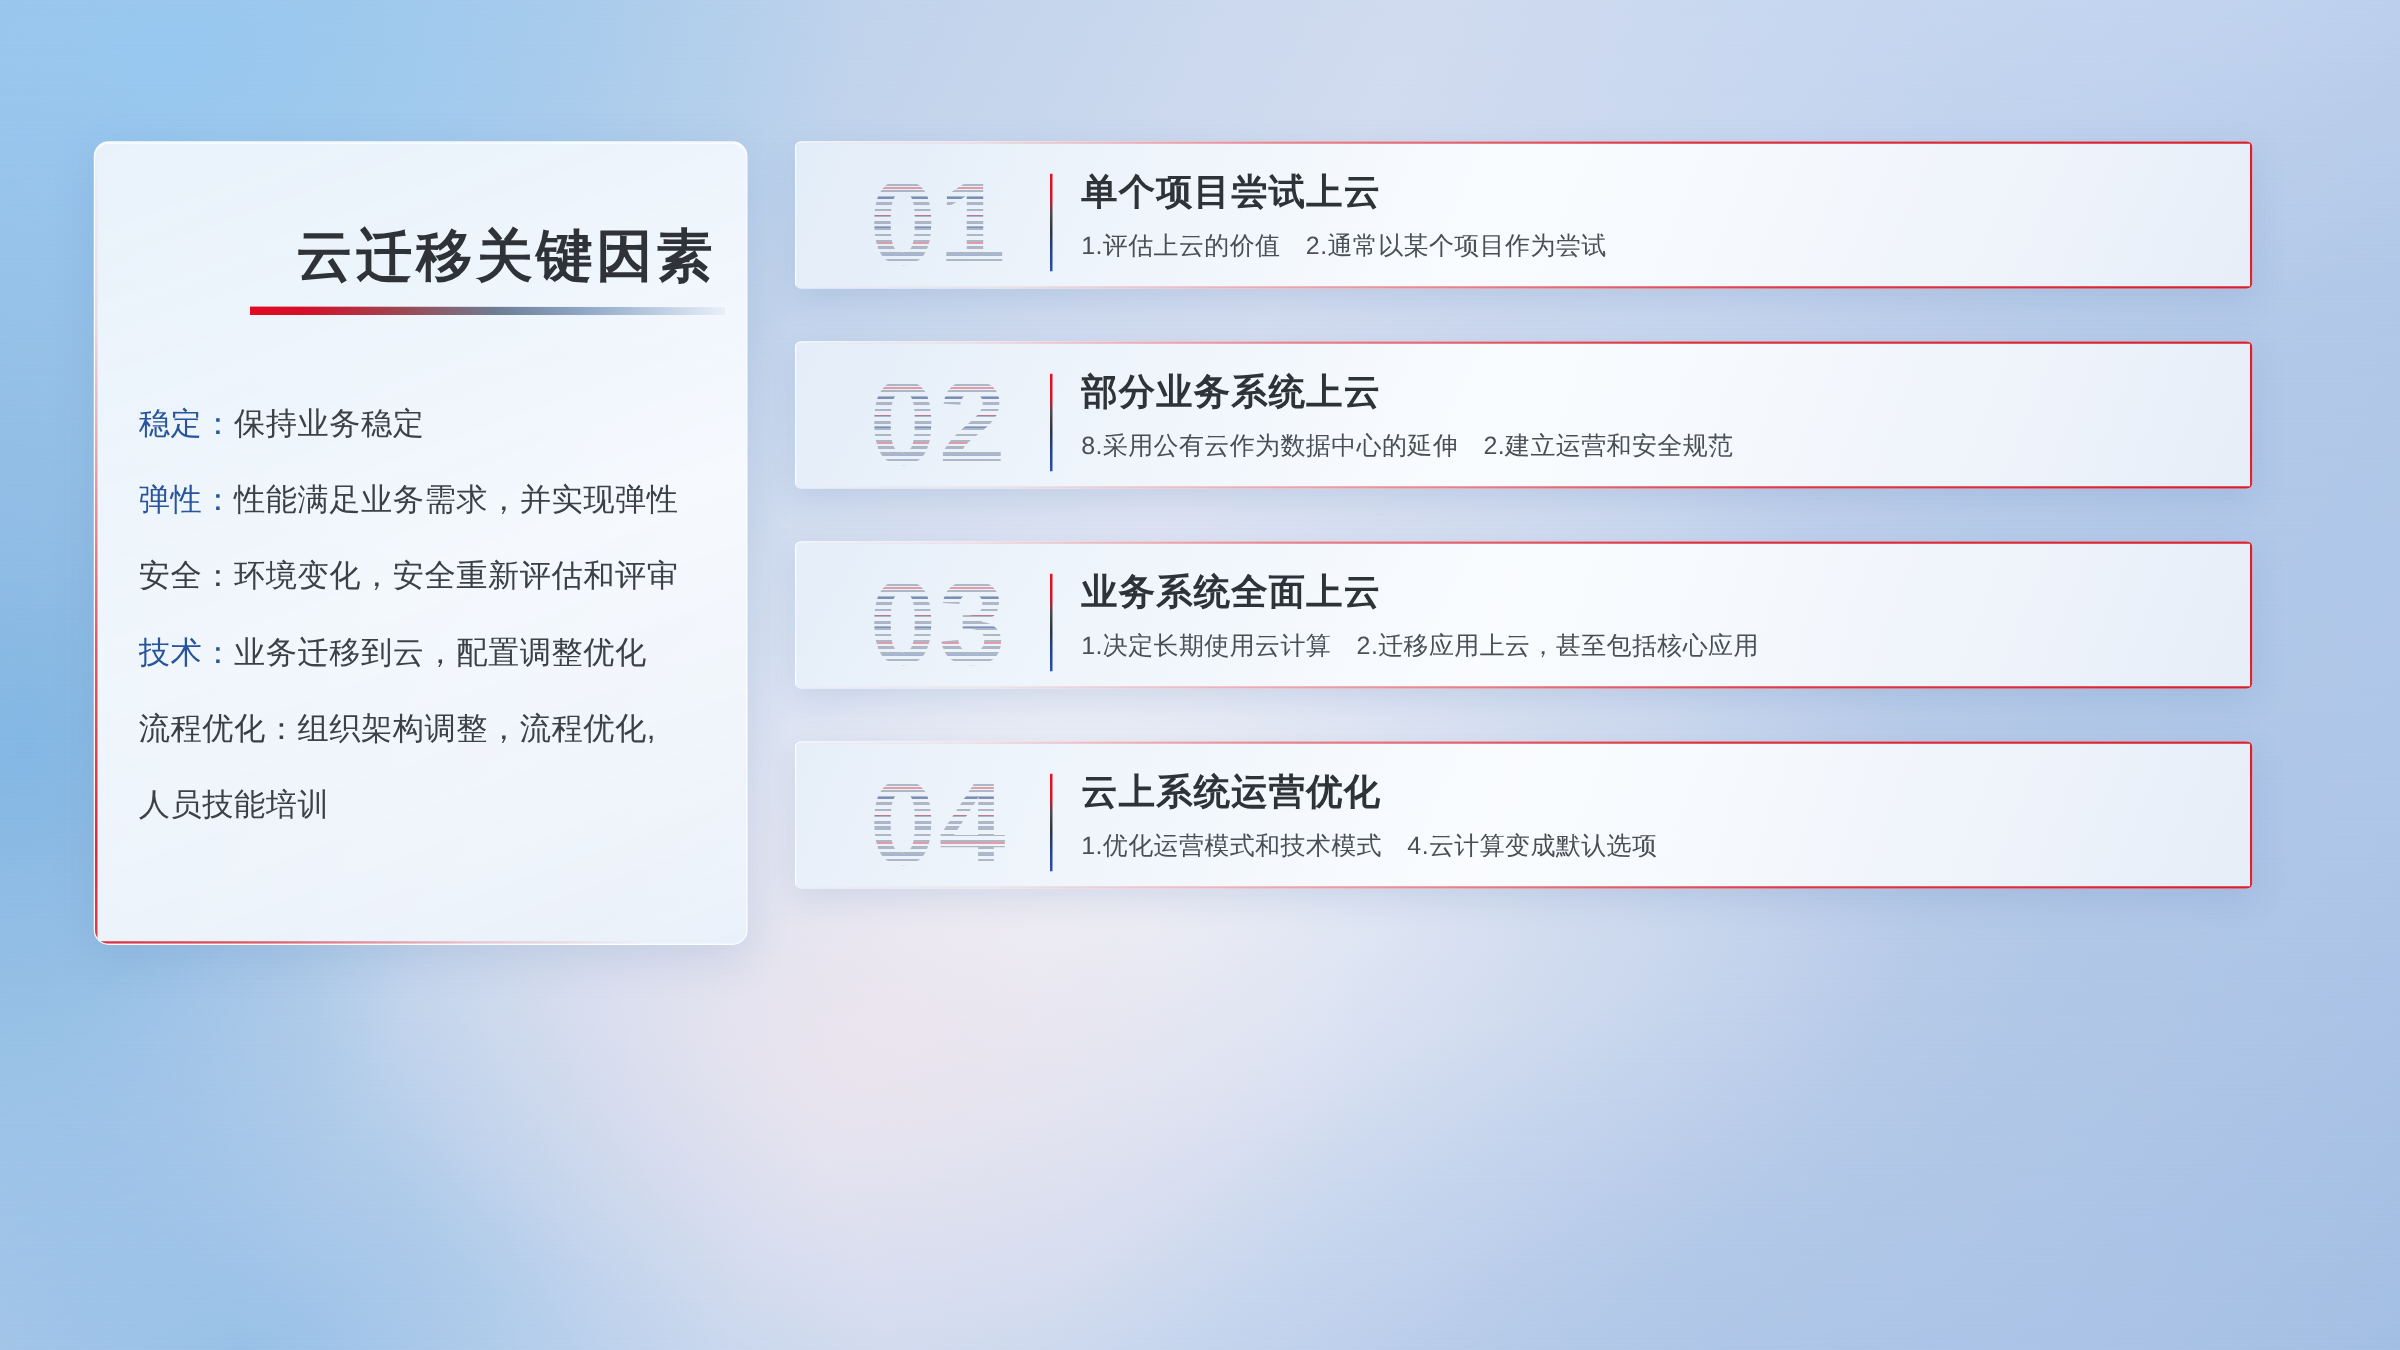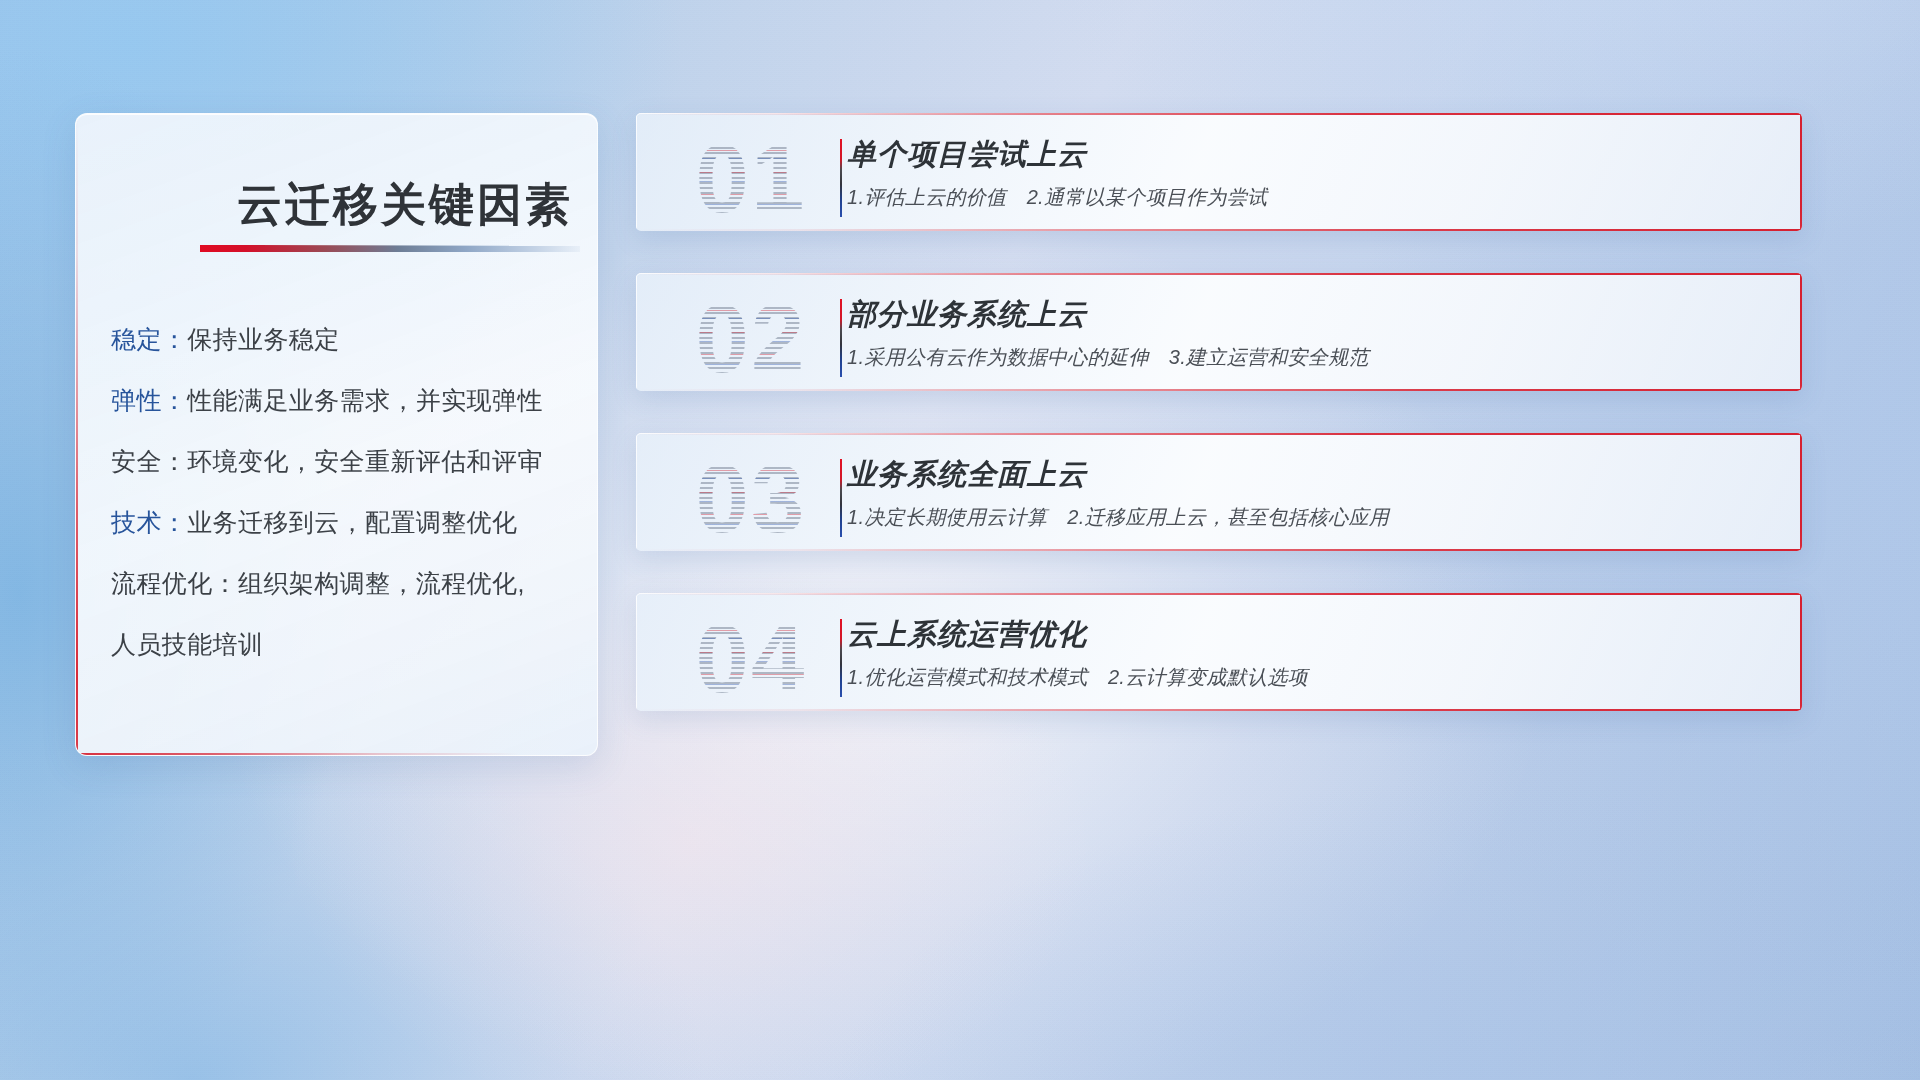--- a/index.html
+++ b/index.html
@@ -272,21 +272,21 @@
     width:2.4px; height:78px;
     background:linear-gradient(180deg,
       #e11225 0%,
       #d21728 26%,
       #4a4a50 40%,
       #33343c 58%,
       #20418f 78%,
       #2a4fae 100%);
   }
 
-  .card-body { position:absolute; left:211px; top:20px; right:24px;font-style:italic; }
+  .card-body { position:absolute; left:229px; top:20px; right:24px; }
   .card-title {
     font-size:29px;
     font-weight:bold;
     color:#2e3338;
     letter-spacing:1px;
     line-height:42px;
     white-space:nowrap;
   }
   .card-desc {
     margin-top:8px;
@@ -344,21 +344,21 @@
       <article class="card">
         <div class="card-edge-top"></div>
         <div class="card-edge-right"></div>
         <div class="card-edge-bottom"></div>
         <div class="card-edge-left"></div>
         <div class="card-index">02</div>
         <div class="card-index-tint">02</div>
         <div class="card-divider"></div>
         <div class="card-body">
           <div class="card-title">部分业务系统上云</div>
-          <div class="card-desc">1.采用公有云作为数据中心的延伸　3.建立运营和安全规范</div>
+          <div class="card-desc">8.采用公有云作为数据中心的延伸　2.建立运营和安全规范</div>
         </div>
       </article>
       <article class="card">
         <div class="card-edge-top"></div>
         <div class="card-edge-right"></div>
         <div class="card-edge-bottom"></div>
         <div class="card-edge-left"></div>
         <div class="card-index">03</div>
         <div class="card-index-tint">03</div>
         <div class="card-divider"></div>
@@ -370,18 +370,18 @@
       <article class="card">
         <div class="card-edge-top"></div>
         <div class="card-edge-right"></div>
         <div class="card-edge-bottom"></div>
         <div class="card-edge-left"></div>
         <div class="card-index">04</div>
         <div class="card-index-tint">04</div>
         <div class="card-divider"></div>
         <div class="card-body">
           <div class="card-title">云上系统运营优化</div>
-          <div class="card-desc">1.优化运营模式和技术模式　2.云计算变成默认选项</div>
+          <div class="card-desc">1.优化运营模式和技术模式　4.云计算变成默认选项</div>
         </div>
       </article>
     </section>
 
 </div>
 
 </body></html>

